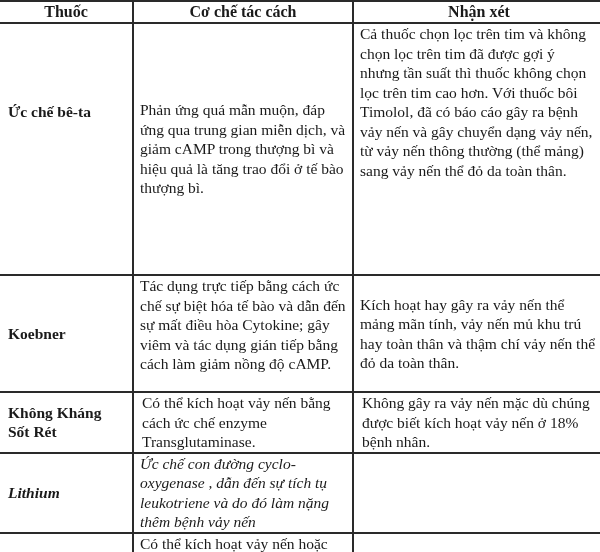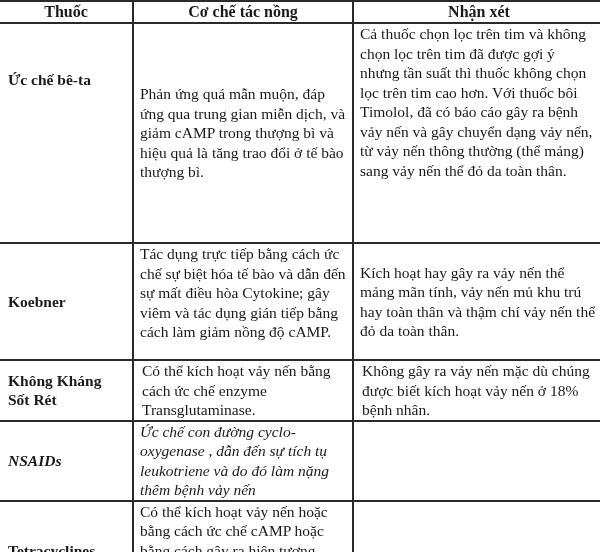--- a/index.html
+++ b/index.html
@@ -9,21 +9,21 @@
       border-collapse: collapse; table-layout: fixed;
       font-family: "Liberation Serif", "DejaVu Serif", serif;
       color: #1a1a1a; font-size: 15.5px; line-height: 19.5px;
     }
     .tbl td, .tbl th {
       border: 2px solid #2a2a2a; padding: 0 6px 0 6px; vertical-align: middle;
     }
     .tbl th { font-weight: bold; text-align: center; height: 20px; font-size: 16px; padding-top: 0; padding-bottom: 0; }
     .tbl td.drug { font-weight: bold; text-align: left; padding-left: 8px; }
     .tbl td.top { vertical-align: top; }
-    .tbl td.drug.top { padding-top: 46px; border-radius: 19px; }
+    .tbl td.drug.top { padding-top: 78px; border-radius: 19px; }
     col.c1 { width: 134px; }
     col.c2 { width: 220px; }
     col.c3 { width: 252px; }
     .r1 td { height: 172px; }
     .r2 td { height: 115px; }
     .r3 td { height: 56px; padding-left: 8px; }
     .r4 td { height: 76px; font-style: italic; }
     .r5 td { height: 95px; }
   </style>
 </head>
@@ -31,42 +31,42 @@
 
 <table class="tbl">
   <colgroup>
       <col class="c1">
       <col class="c2">
       <col class="c3">
     </colgroup>
   <thead>
     <tr>
       <th>Thuốc</th>
-      <th>Cơ chế tác nồng</th>
+      <th>Cơ chế tác cách</th>
       <th>Nhận xét</th>
     </tr>
   </thead>
   <tbody>
     <tr class="r1">
       <td class="drug top">Ức chế bê-ta</td>
       <td>Phản ứng quá mẫn muộn, đáp ứng qua trung gian miễn dịch, và giảm cAMP trong thượng bì và hiệu quả là tăng trao đổi ở tế bào thượng bì.</td>
       <td class="top">Cả thuốc chọn lọc trên tim và không chọn lọc trên tim đã được gợi ý nhưng tần suất thì thuốc không chọn lọc trên tim cao hơn. Với thuốc bôi Timolol, đã có báo cáo gây ra bệnh vảy nến và gây chuyển dạng vảy nến, từ vảy nến thông thường (thể mảng) sang vảy nến thể đỏ da toàn thân.</td>
     </tr>
     <tr class="r2">
       <td class="drug">Koebner</td>
       <td class="top">Tác dụng trực tiếp bằng cách ức chế sự biệt hóa tế bào và dẫn đến sự mất điều hòa Cytokine; gây viêm và tác dụng gián tiếp bằng cách làm giảm nồng độ cAMP.</td>
       <td>Kích hoạt hay gây ra vảy nến thể mảng mãn tính, vảy nến mủ khu trú hay toàn thân và thậm chí vảy nến thể đỏ da toàn thân.</td>
     </tr>
     <tr class="r3">
       <td class="drug">Không Kháng Sốt Rét</td>
       <td class="top">Có thể kích hoạt vảy nến bằng cách ức chế enzyme Transglutaminase.</td>
       <td class="top">Không gây ra vảy nến mặc dù chúng được biết kích hoạt vảy nến ở 18% bệnh nhân.</td>
     </tr>
     <tr class="r4">
-      <td class="drug">NSAIDs</td>
+      <td class="drug">Lithium</td>
       <td class="top">Ức chế con đường cyclo-oxygenase , dẫn đến sự tích tụ leukotriene và do đó làm nặng thêm bệnh vảy nến</td>
       <td></td>
     </tr>
     <tr class="r5">
       <td class="drug">Tetracyclines</td>
       <td class="top">Có thể kích hoạt vảy nến hoặc bằng cách ức chế cAMP hoặc bằng cách gây ra hiện tượng Koebner do khả năng gây nhạy cảm với ánh sáng.</td>
       <td></td>
     </tr>
   </tbody>
 </table>

